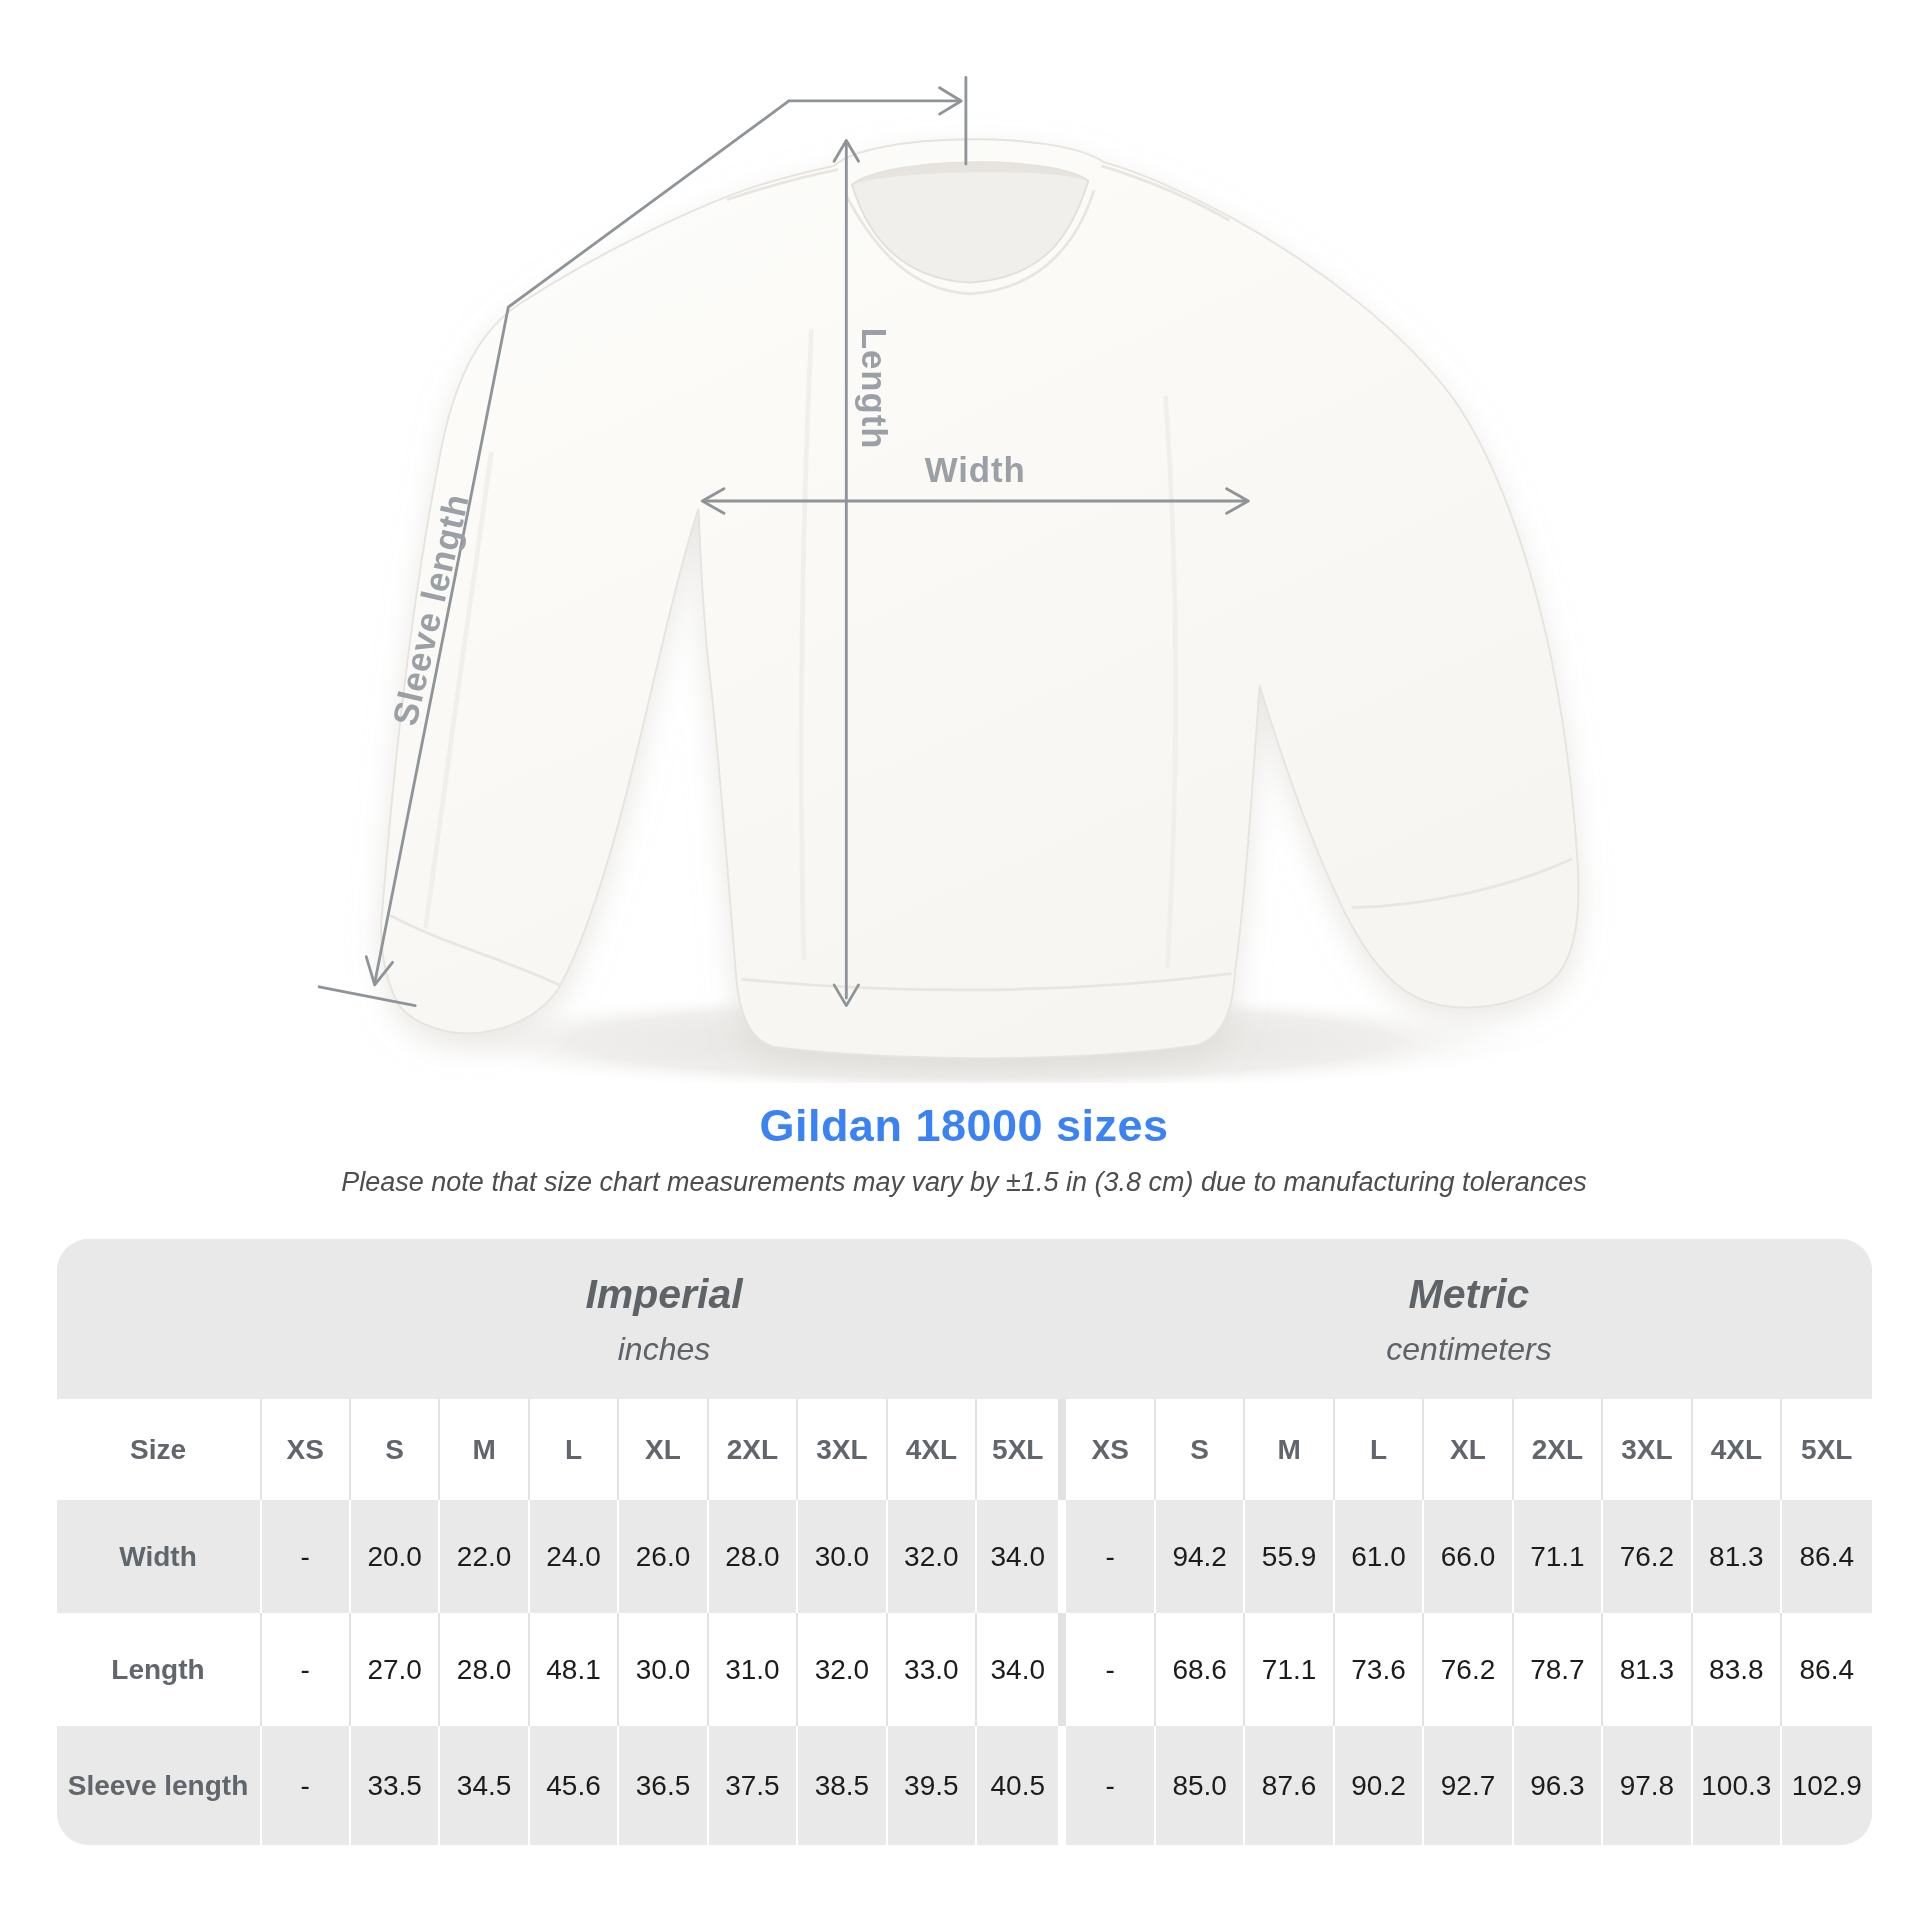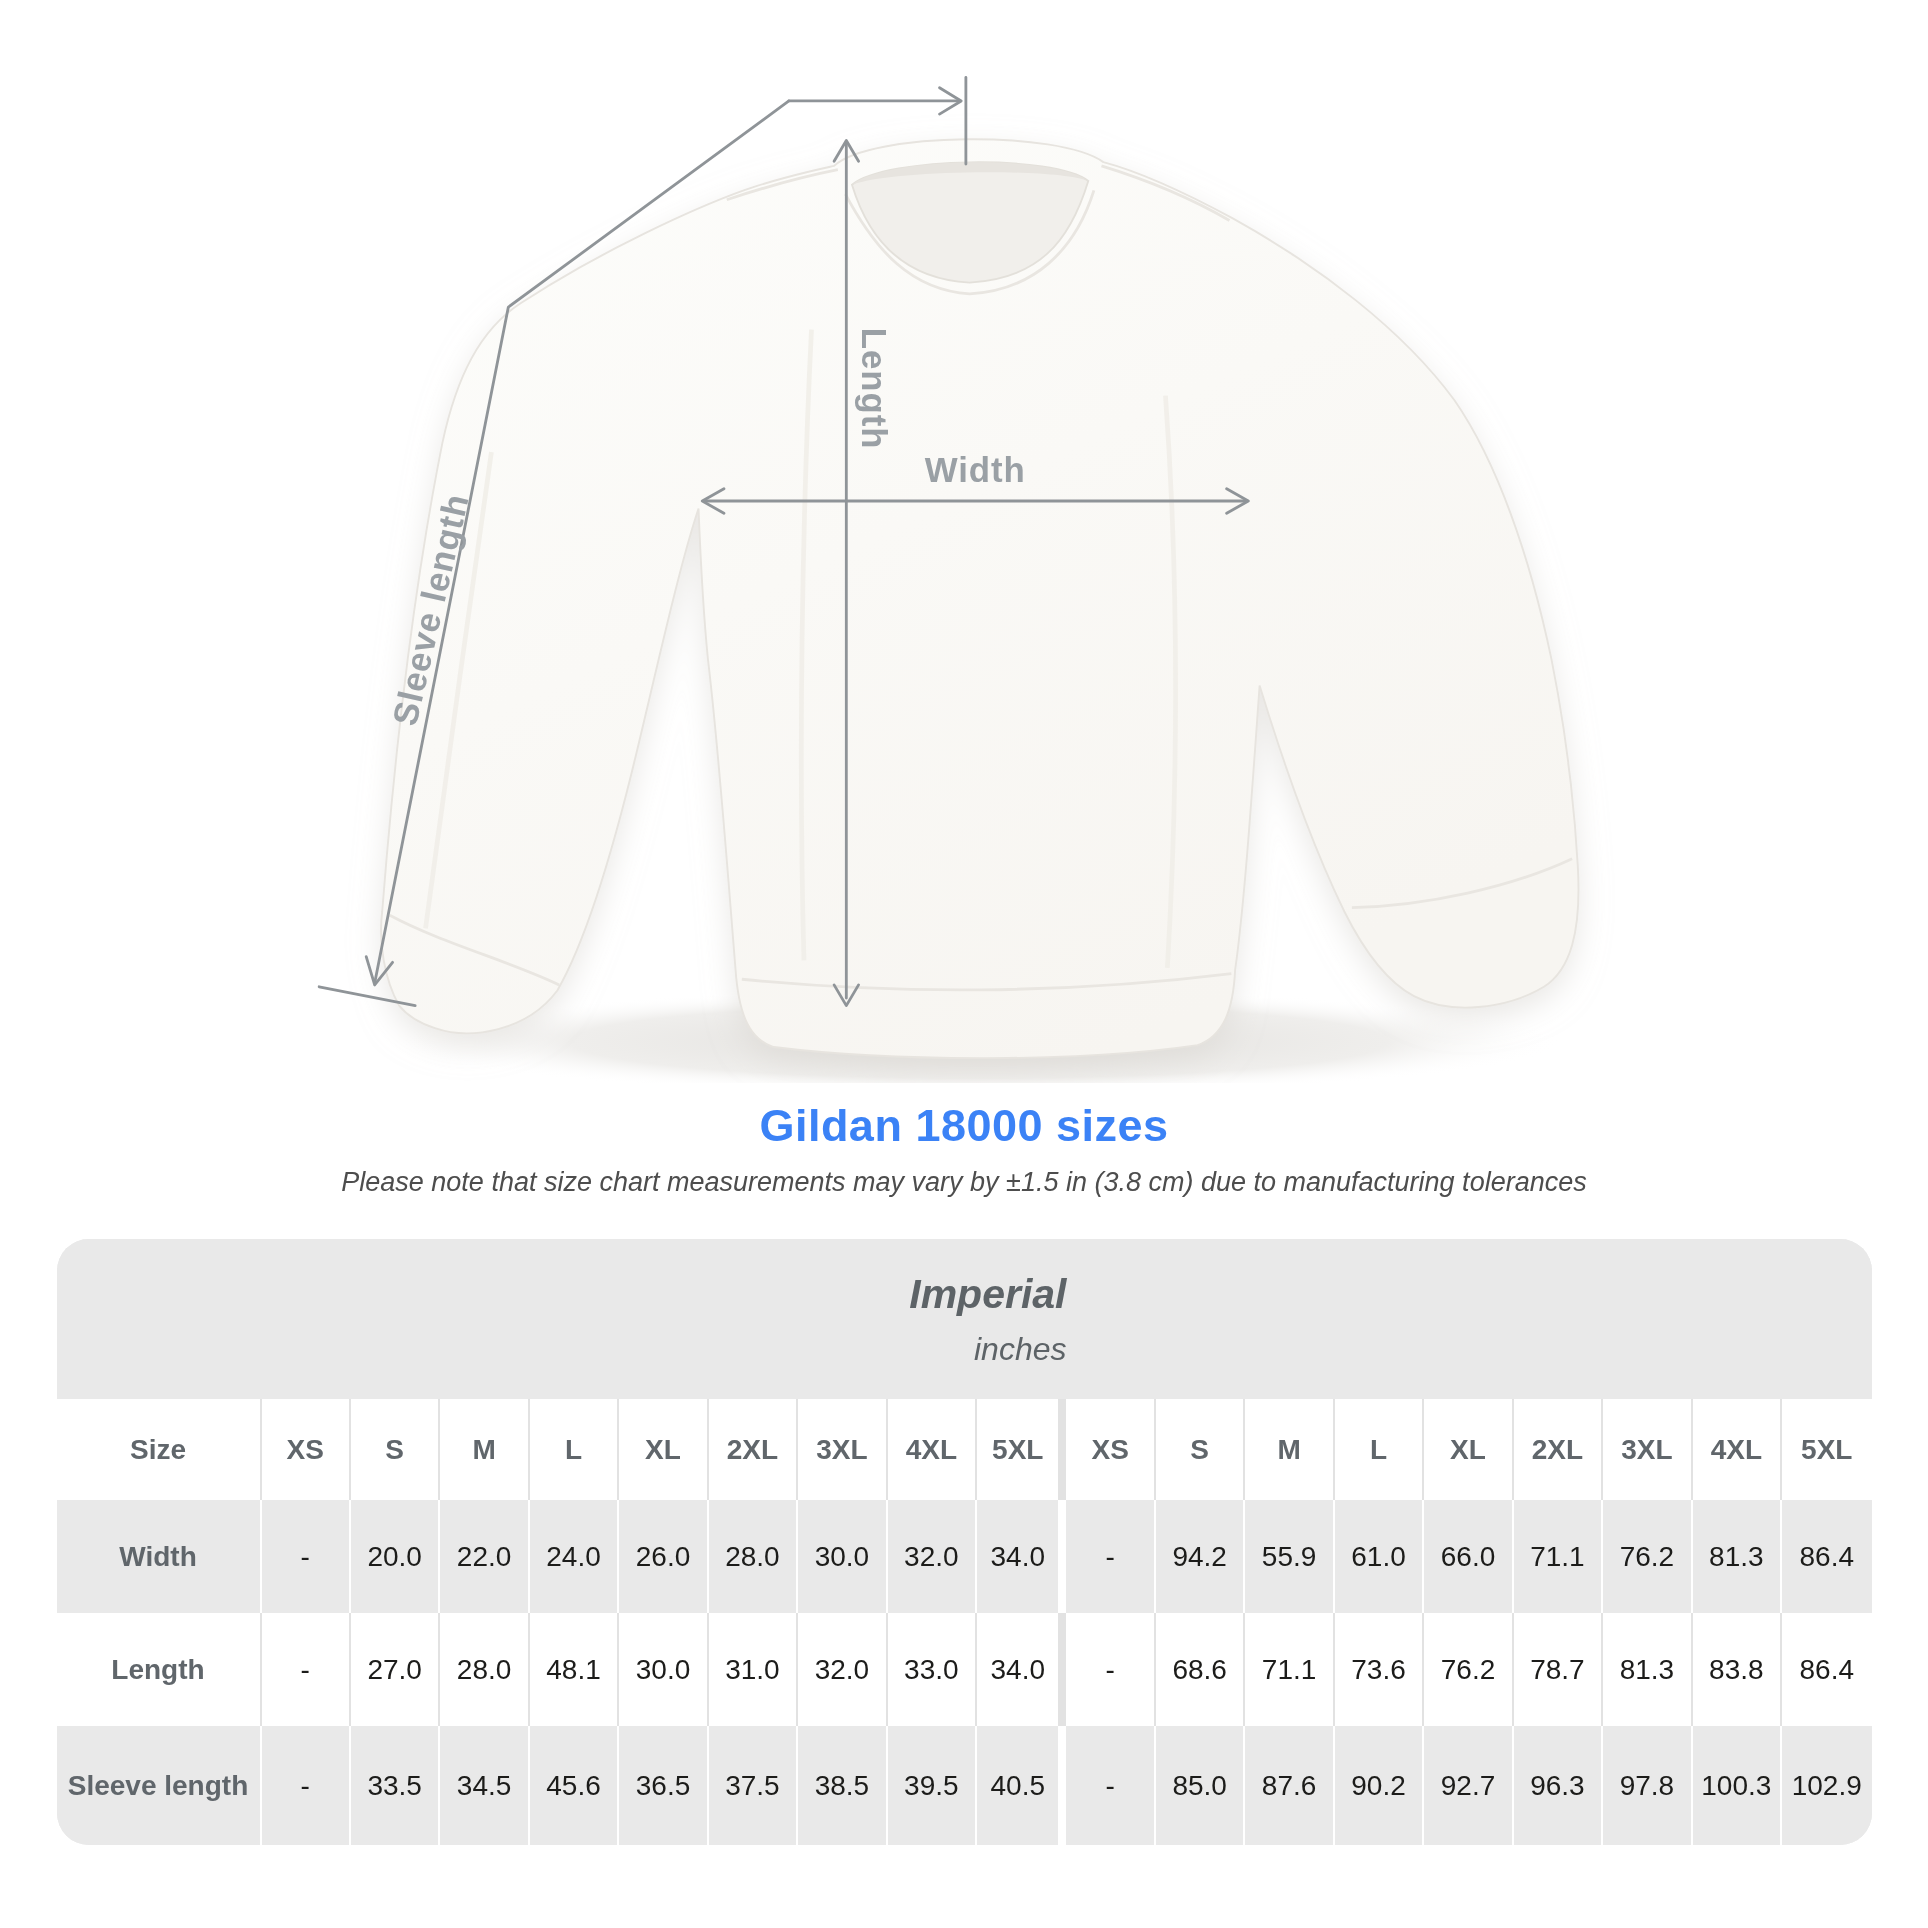--- a/index.html
+++ b/index.html
@@ -52,21 +52,21 @@
   }
   .row-white .c{border-right-color:#e2e2e2;}
   .row-gray .c{border-right-color:#ffffff;}
   .c.gap{border-right-width:8.5px;}
   .c:last-child{border-right:none;}
   .hd{font-weight:bold;font-size:28px;color:#60666b;}
   .lab{font-weight:bold;font-size:28px;color:#60666b;}
   .v{font-size:28px;color:#1c1c1a;}
   .ghead{
     grid-row:1;
-    display:flex;flex-direction:column;align-items:flex-end;justify-content:center;
+    display:flex;flex-direction:column;align-items:center;justify-content:center;
     color:#5d6367;
   }
   .ghead .gname{font-size:41px;font-weight:bold;font-style:italic;}
   .ghead .gunit{font-size:32px;font-style:italic;margin-top:13px;}
   .gh-imperial{grid-column:2 / span 9;}
   .gh-metric{grid-column:11 / span 9;}
   .mline{stroke:#8f9498;stroke-width:3;fill:none;stroke-linecap:round;stroke-linejoin:round;}
   .mlabel{fill:#9aa0a5;font-family:"Liberation Sans",sans-serif;font-weight:bold;font-size:37px;letter-spacing:1px;}
   .seam{stroke:#e9e6e1;stroke-width:3;fill:none;}
   .fold{stroke:#f0ede8;stroke-width:5;fill:none;opacity:.85;}
@@ -169,20 +169,24 @@
   <h1 class="page-title">Gildan 18000 sizes</h1>
   <p class="page-subtitle">Please note that size chart measurements may vary by ±1.5 in (3.8 cm) due to manufacturing tolerances</p>
 
   <div class="tbl">
 
     <div class="trow g-row row-gray">
       <div class="ghead gh-imperial">
         <div class="gname">Imperial</div>
         <div class="gunit">inches</div>
       </div>
+      <div class="ghead gh-metric">
+        <div class="gname">Metric</div>
+        <div class="gunit">centimeters</div>
+      </div>
     </div>
 
     <div class="trow s-row row-white">
       <div class="c hd">Size</div>
       <div class="c hd">XS</div>
       <div class="c hd">S</div>
       <div class="c hd">M</div>
       <div class="c hd">L</div>
       <div class="c hd">XL</div>
       <div class="c hd">2XL</div>

